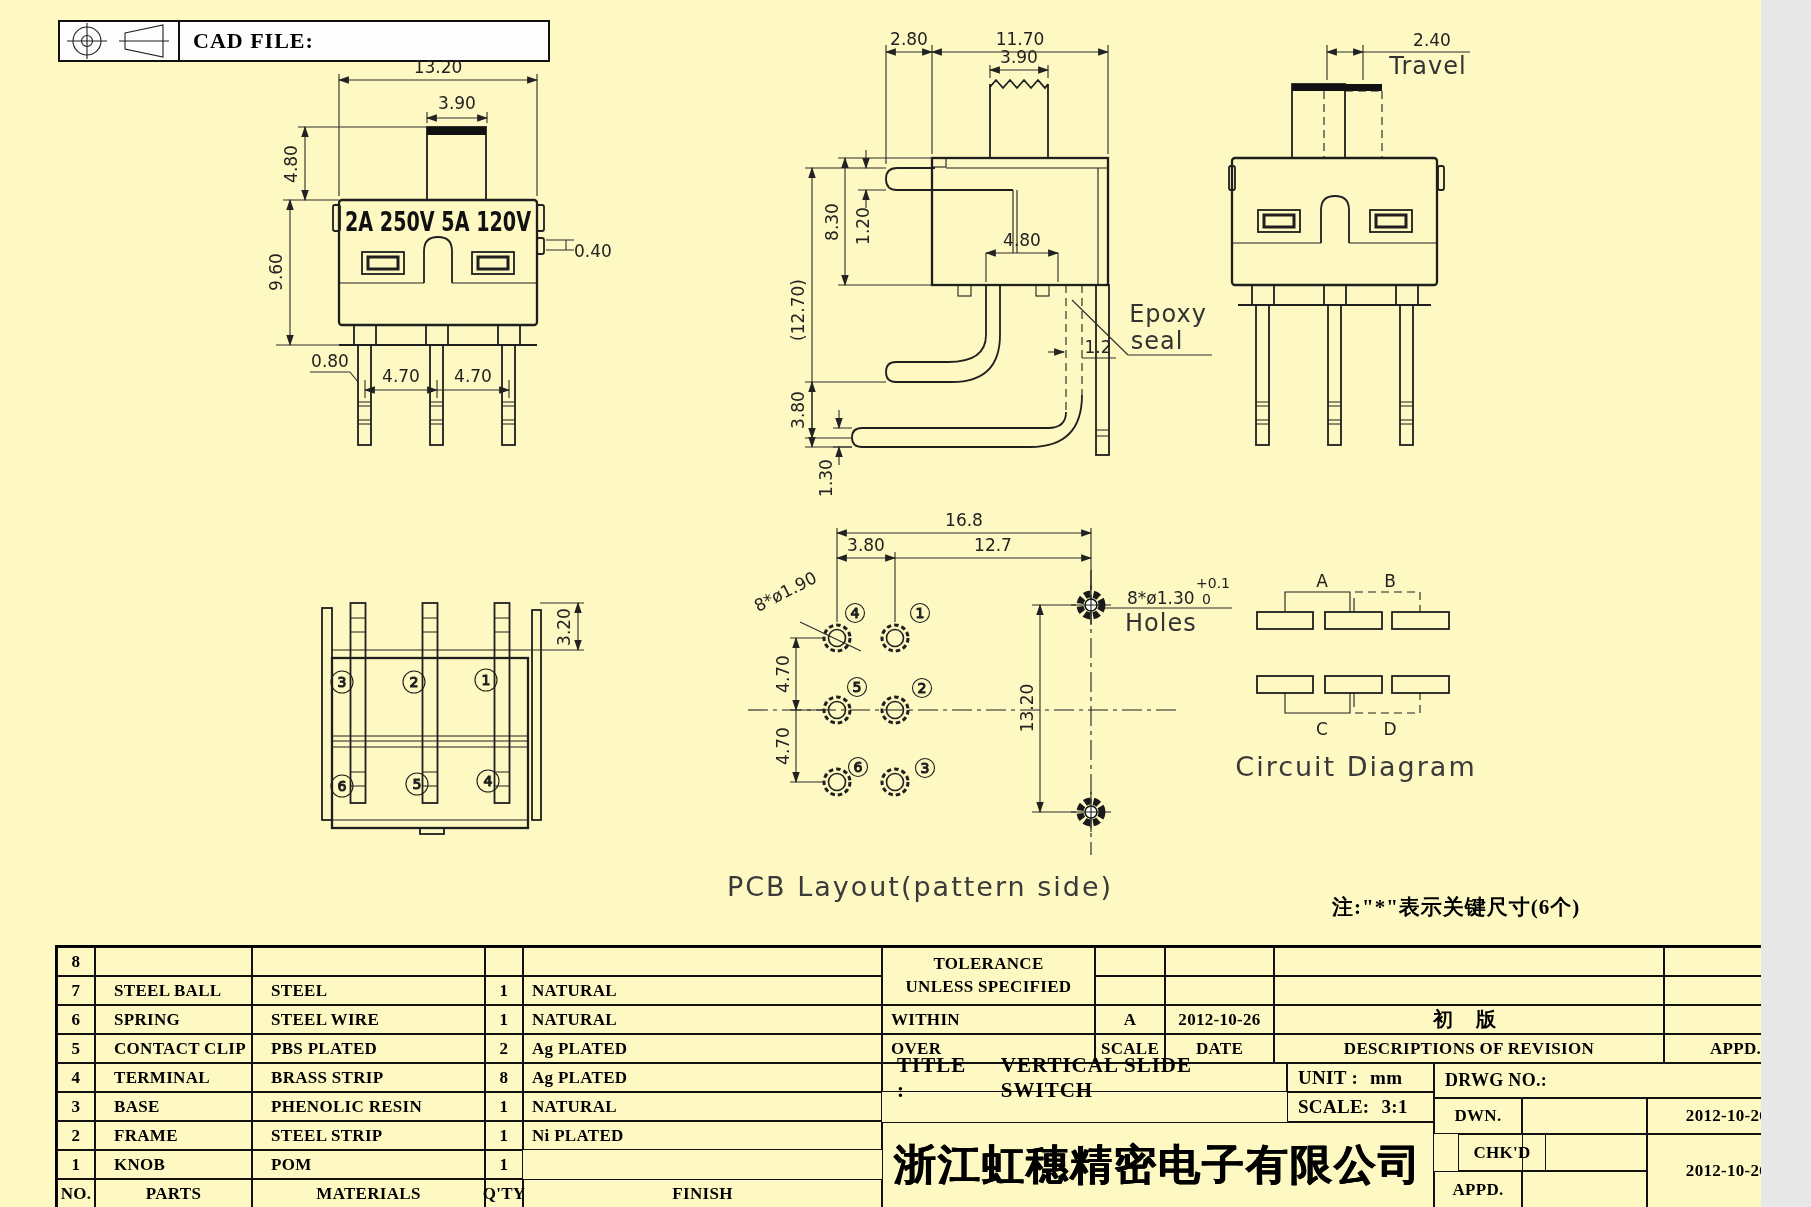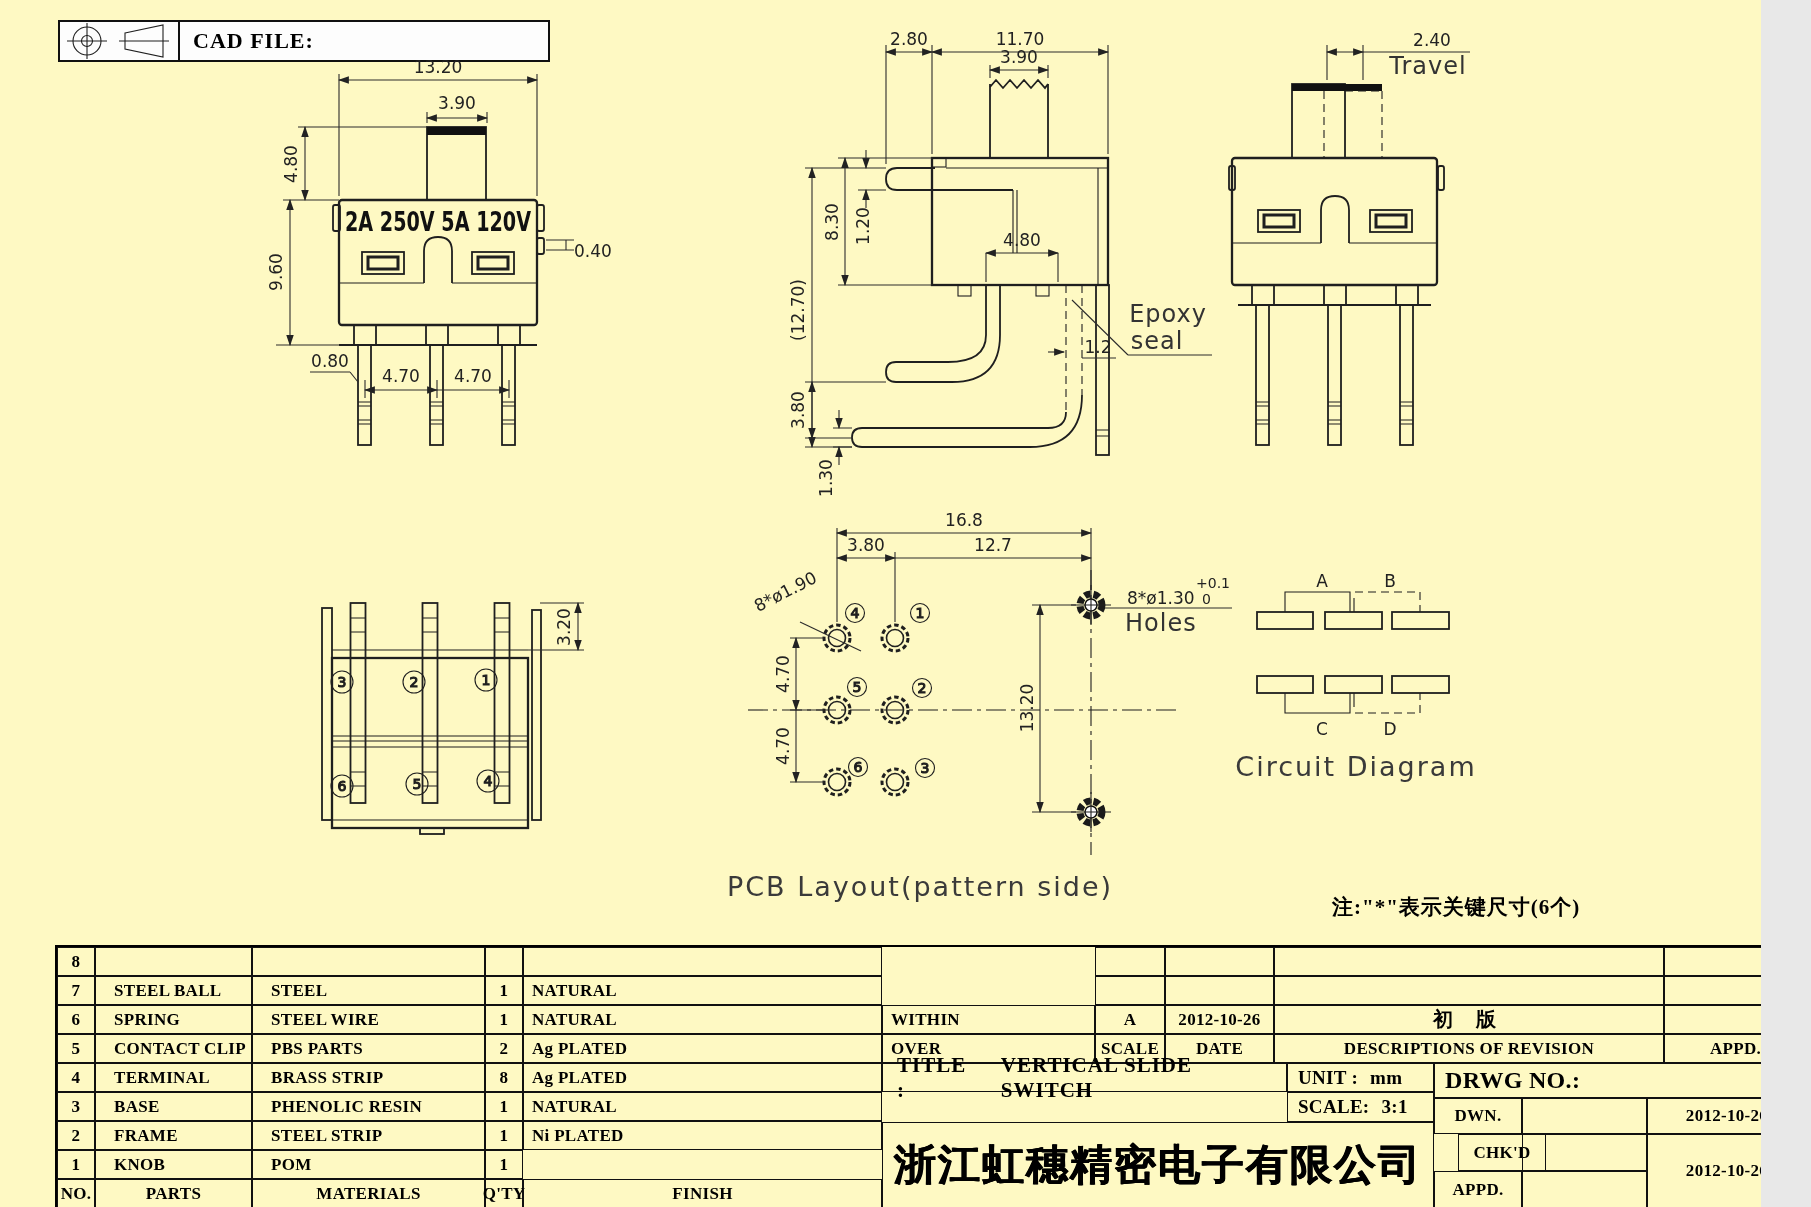--- a/index.html
+++ b/index.html
@@ -353,21 +353,21 @@
     <div class="cell pl8" style="left:466px;top:29px;width:359px;height:29px">NATURAL</div>
 
     <div class="cell cc" style="left:0;top:58px;width:38px;height:29px">6</div>
     <div class="cell pl" style="left:38px;top:58px;width:157px;height:29px">SPRING</div>
     <div class="cell pl" style="left:195px;top:58px;width:233px;height:29px">STEEL WIRE</div>
     <div class="cell cc" style="left:428px;top:58px;width:38px;height:29px">1</div>
     <div class="cell pl8" style="left:466px;top:58px;width:359px;height:29px">NATURAL</div>
 
     <div class="cell cc" style="left:0;top:87px;width:38px;height:29px">5</div>
     <div class="cell pl" style="left:38px;top:87px;width:157px;height:29px">CONTACT CLIP</div>
-    <div class="cell pl" style="left:195px;top:87px;width:233px;height:29px">PBS PARTS</div>
+    <div class="cell pl" style="left:195px;top:87px;width:233px;height:29px">PBS PLATED</div>
     <div class="cell cc" style="left:428px;top:87px;width:38px;height:29px">2</div>
     <div class="cell pl8" style="left:466px;top:87px;width:359px;height:29px">Ag PLATED</div>
 
     <div class="cell cc" style="left:0;top:116px;width:38px;height:29px">4</div>
     <div class="cell pl" style="left:38px;top:116px;width:157px;height:29px">TERMINAL</div>
     <div class="cell pl" style="left:195px;top:116px;width:233px;height:29px">BRASS STRIP</div>
     <div class="cell cc" style="left:428px;top:116px;width:38px;height:29px">8</div>
     <div class="cell pl8" style="left:466px;top:116px;width:359px;height:29px">Ag PLATED</div>
 
     <div class="cell cc" style="left:0;top:145px;width:38px;height:29px">3</div>
@@ -386,20 +386,24 @@
     <div class="cell pl" style="left:38px;top:203px;width:157px;height:29px">KNOB</div>
     <div class="cell pl" style="left:195px;top:203px;width:233px;height:29px">POM</div>
     <div class="cell cc" style="left:428px;top:203px;width:38px;height:29px">1</div>
 
     <div class="cell cc" style="left:0;top:232px;width:38px;height:29px">NO.</div>
     <div class="cell cc" style="left:38px;top:232px;width:157px;height:29px">PARTS</div>
     <div class="cell cc" style="left:195px;top:232px;width:233px;height:29px">MATERIALS</div>
     <div class="cell cc" style="left:428px;top:232px;width:38px;height:29px">Q'TY</div>
     <div class="cell cc" style="left:466px;top:232px;width:359px;height:29px">FINISH</div>
 
+    <div class="cell cc two-line" style="left:825px;top:0;width:213px;height:58px">
+      <span>TOLERANCE</span>
+      <span>UNLESS  SPECIFIED</span>
+    </div>
     <div class="cell pl8" style="left:825px;top:58px;width:213px;height:29px">WITHIN</div>
     <div class="cell pl8" style="left:825px;top:87px;width:213px;height:29px">OVER</div>
 
     <div class="cell" style="left:1038px;top:0;width:70px;height:29px"></div>
     <div class="cell" style="left:1108px;top:0;width:109px;height:29px"></div>
     <div class="cell" style="left:1217px;top:0;width:390px;height:29px"></div>
     <div class="cell" style="left:1607px;top:0;width:143px;height:29px"></div>
     <div class="cell" style="left:1038px;top:29px;width:70px;height:29px"></div>
     <div class="cell" style="left:1108px;top:29px;width:109px;height:29px"></div>
     <div class="cell" style="left:1217px;top:29px;width:390px;height:29px"></div>
@@ -416,21 +420,21 @@
     <div class="cell title-cell" style="left:825px;top:116px;width:405px;height:29px;padding-left:14px">
       <span>TITLE :</span>
         <span class="gap"></span>
       <span>VERTICAL SLIDE SWITCH</span>
     </div>
     <div class="cell unit-cell" style="left:1230px;top:116px;width:147px;height:29px;padding-left:10px">
       <span>UNIT :</span>
         <span class="gap"></span>
       <span>mm</span>
     </div>
-    <div class="cell" style="left:1377px;top:116px;width:373px;height:35px;padding-left:10px;font-size:24px">DRWG NO.:</div>
+    <div class="cell" style="left:1377px;top:116px;width:373px;height:35px;padding-left:10px;font-size:18px">DRWG NO.:</div>
     <div class="cell unit-cell" style="left:1230px;top:145px;width:147px;height:30px;padding-left:10px">
       <span>SCALE:</span>
         <span class="gap"></span>
       <span>3:1</span>
     </div>
 
     <div class="cell company" style="left:825px;top:175px;width:552px;height:86px">浙江虹穗精密电子有限公司</div>
 
     <div class="cell cc" style="left:1377px;top:151px;width:88px;height:36px">DWN.</div>
     <div class="cell" style="left:1465px;top:151px;width:125px;height:36px"></div>

